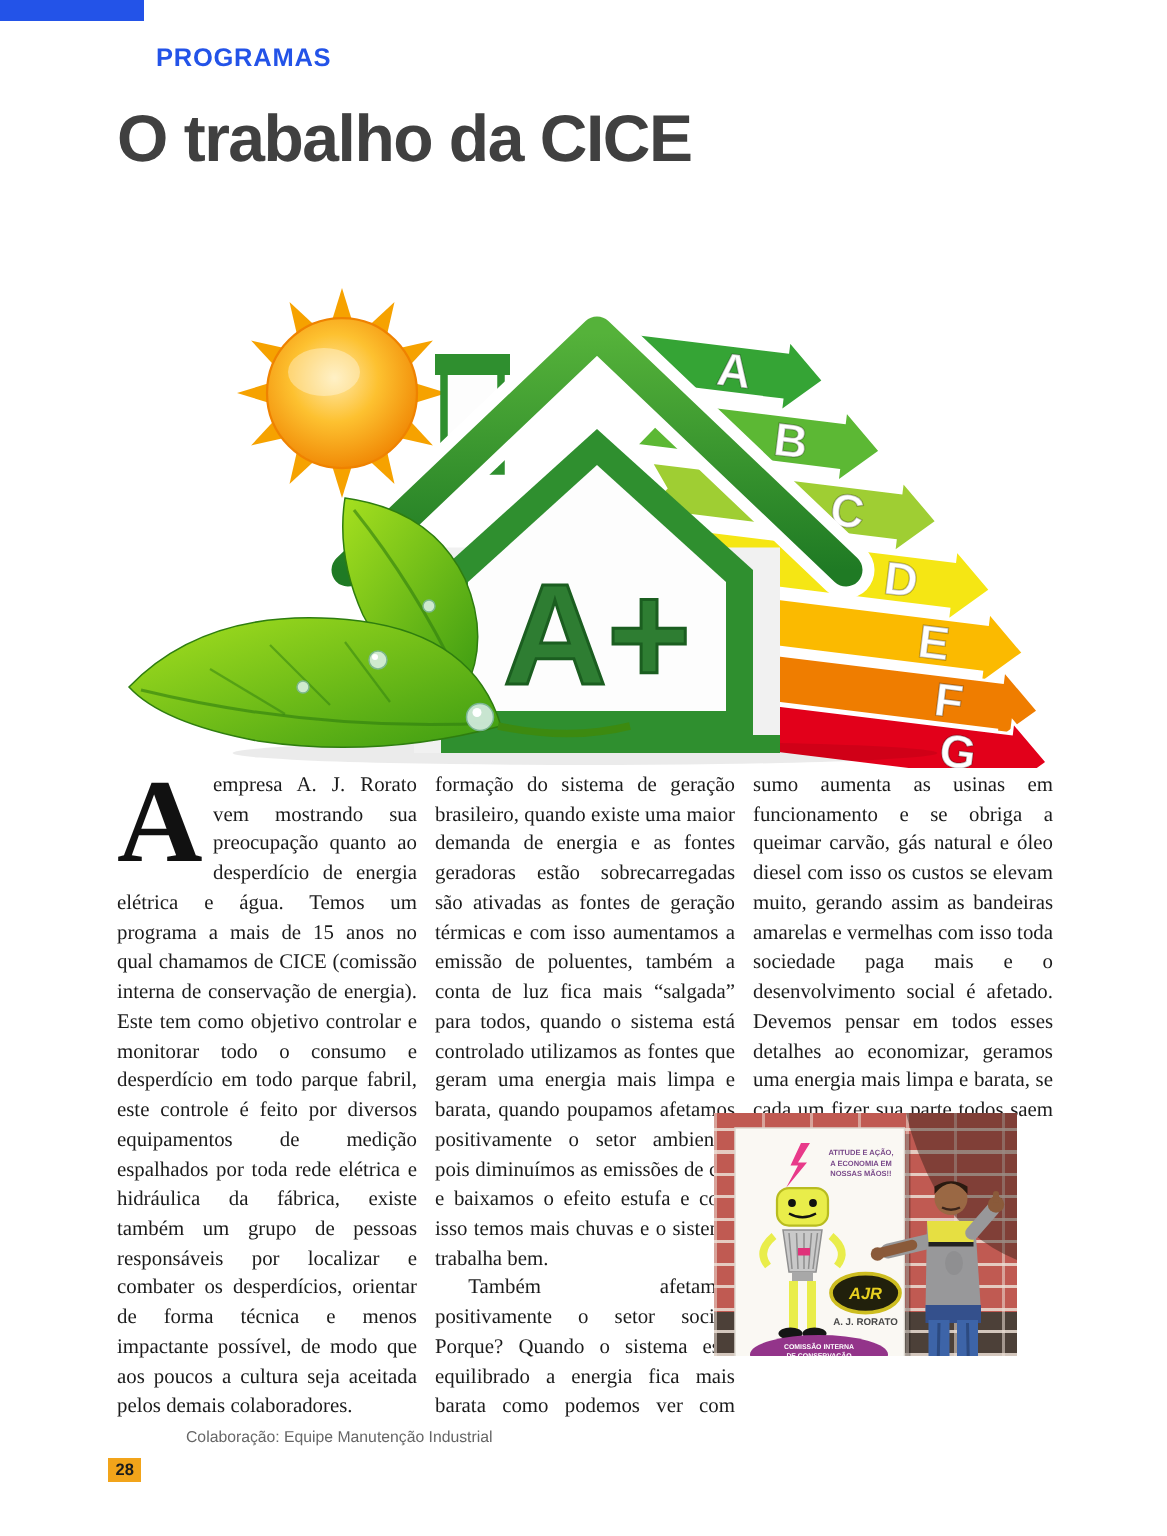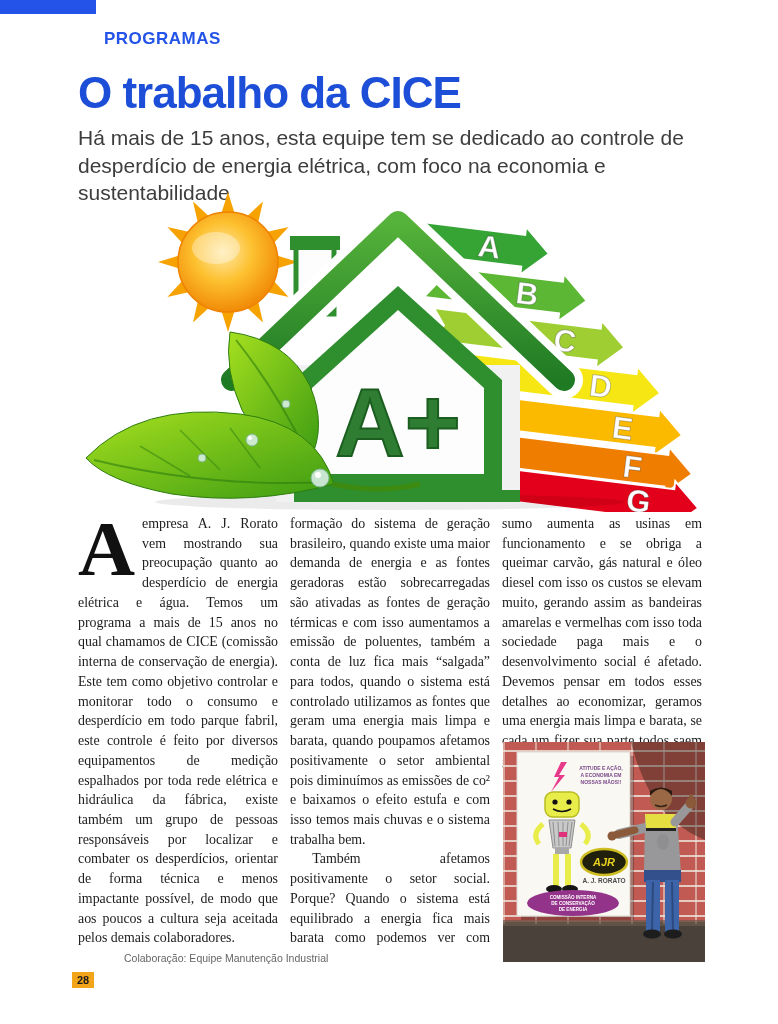--- a/index.html
+++ b/index.html
@@ -10,21 +10,21 @@
     font-family:"Liberation Sans", sans-serif;
   }
   
   .blue-bar { position:absolute; left:0; top:34; width:96px; height:14px; background:#2353e8; }
   .section-label {
     position:absolute; left:104px; top:29px;
     font-size:17px; font-weight:bold; letter-spacing:.5px; color:#2353e8;
   }
   .page-title {
     position:absolute; left:78px; top:68px; width:640px;
-    font-size:44px; font-weight:bold; letter-spacing:-1px; color:#1d4ed8;
+    font-size:44px; font-weight:bold; letter-spacing:-1px; color:#404040;
   }
   .page-subtitle {
     position:absolute; left:78px; top:124px; width:632px;
     font-size:21px; line-height:1.32; color:#3d3d3d;
   }
   
   .illustration { position:absolute; left:80px; top:190px; width:624px; height:322px; }
   .illustration svg { width:100%; height:100%; display:block; }
   
   .article {
@@ -41,21 +41,21 @@
   .dropcap {
     float:left; font-family:"Liberation Serif", serif; font-weight:bold;
     font-size:79px; line-height:62px; padding:4px 7px 0 0; color:#111;
   }
   .collab {
     position:absolute; left:78px; top:952px;
     font-family:Liberation Sans, sans-serif; font-size:10.5px; color:#666;margin-left:46px;
   }
   
   .photo {
-    position:absolute; left:503px; top:742px; width:202px; height:220px;
+    position:absolute; left:476px; top:742px; width:202px; height:162px;
     background-color:#bc564e;
     background-image:
       repeating-linear-gradient(0deg, rgba(235,222,212,.85) 0 2px, rgba(0,0,0,0) 2px 15px),
       repeating-linear-gradient(90deg, rgba(235,222,212,.55) 0 2px, rgba(0,0,0,0) 2px 32px),
       linear-gradient(180deg, #c05a52 0 82%, #4c4038 82% 100%);
     overflow:hidden;
   }
   .photo svg { position:absolute; inset:0; width:202px; height:220px; }
   
   .footer-pageno {
@@ -71,21 +71,20 @@
   .footer-right .dot { color:#f2a41a; font-weight:bold; padding:0 3px; }
 </style>
 </head>
 <body>
 
 <div id="page">
 
   <div class="blue-bar"></div>
   <div class="section-label">PROGRAMAS</div>
   <h1 class="page-title">O trabalho da CICE</h1>
-  <div class="page-subtitle">Há mais de 15 anos, esta equipe tem se dedicado ao controle de desperdício de energia elétrica, com foco na economia e sustentabilidade</div>
 
   <div class="illustration">
     <svg viewBox="0 0 624 322">
       <defs>
         <radialGradient id="sunGrad" cx="45%" cy="40%" r="65%">
           <stop offset="0%" stop-color="#ffe9a8"></stop>
           <stop offset="45%" stop-color="#fdc130"></stop>
           <stop offset="100%" stop-color="#ef8200"></stop>
         </radialGradient>
         <linearGradient id="leafGrad" x1="0" y1="0" x2="1" y2="1">

